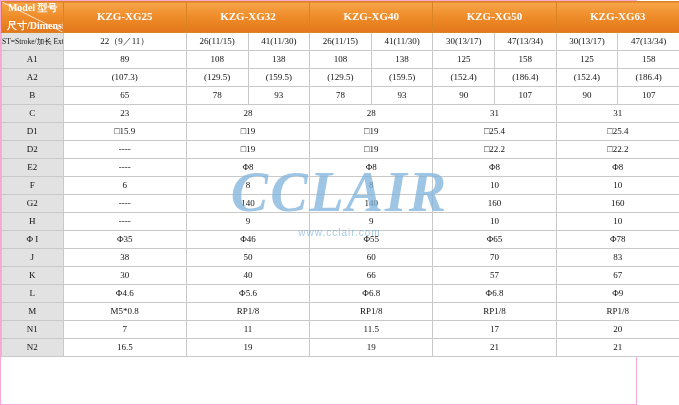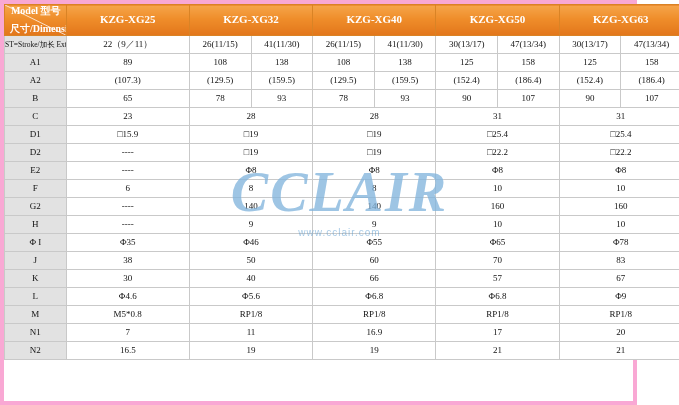--- a/index.html
+++ b/index.html
@@ -13,21 +13,21 @@
     font-family: "Liberation Serif", serif;
     overflow: hidden;
     position: relative;
   }
   #sheet {
     position: absolute;
     left: 0; top: 0;
     width: 637px;
     height: 405px;
     box-sizing: border-box;
-    border: 4px solid #f9a8d4;
+    border: 1px solid #f9a8d4;
     background: #ffffff;
   }
   table.spec {
     border-collapse: collapse;
     width: 679px;
     table-layout: fixed;
   }
   table.spec td, table.spec th {
     border: 1px solid #c9c9c9;
     font-size: 9px;
@@ -300,21 +300,21 @@
           <td class="val" colspan="2">M5*0.8</td>
           <td class="val" colspan="2">RP1/8</td>
           <td class="val" colspan="2">RP1/8</td>
           <td class="val" colspan="2">RP1/8</td>
           <td class="val" colspan="2">RP1/8</td>
         </tr>
         <tr>
           <td class="rowlabel">N1</td>
           <td class="val" colspan="2">7</td>
           <td class="val" colspan="2">11</td>
-          <td class="val" colspan="2">16.9</td>
+          <td class="val" colspan="2">11.5</td>
           <td class="val" colspan="2">17</td>
           <td class="val" colspan="2">20</td>
         </tr>
         <tr>
           <td class="rowlabel">N2</td>
           <td class="val" colspan="2">16.5</td>
           <td class="val" colspan="2">19</td>
           <td class="val" colspan="2">19</td>
           <td class="val" colspan="2">21</td>
           <td class="val" colspan="2">21</td>

